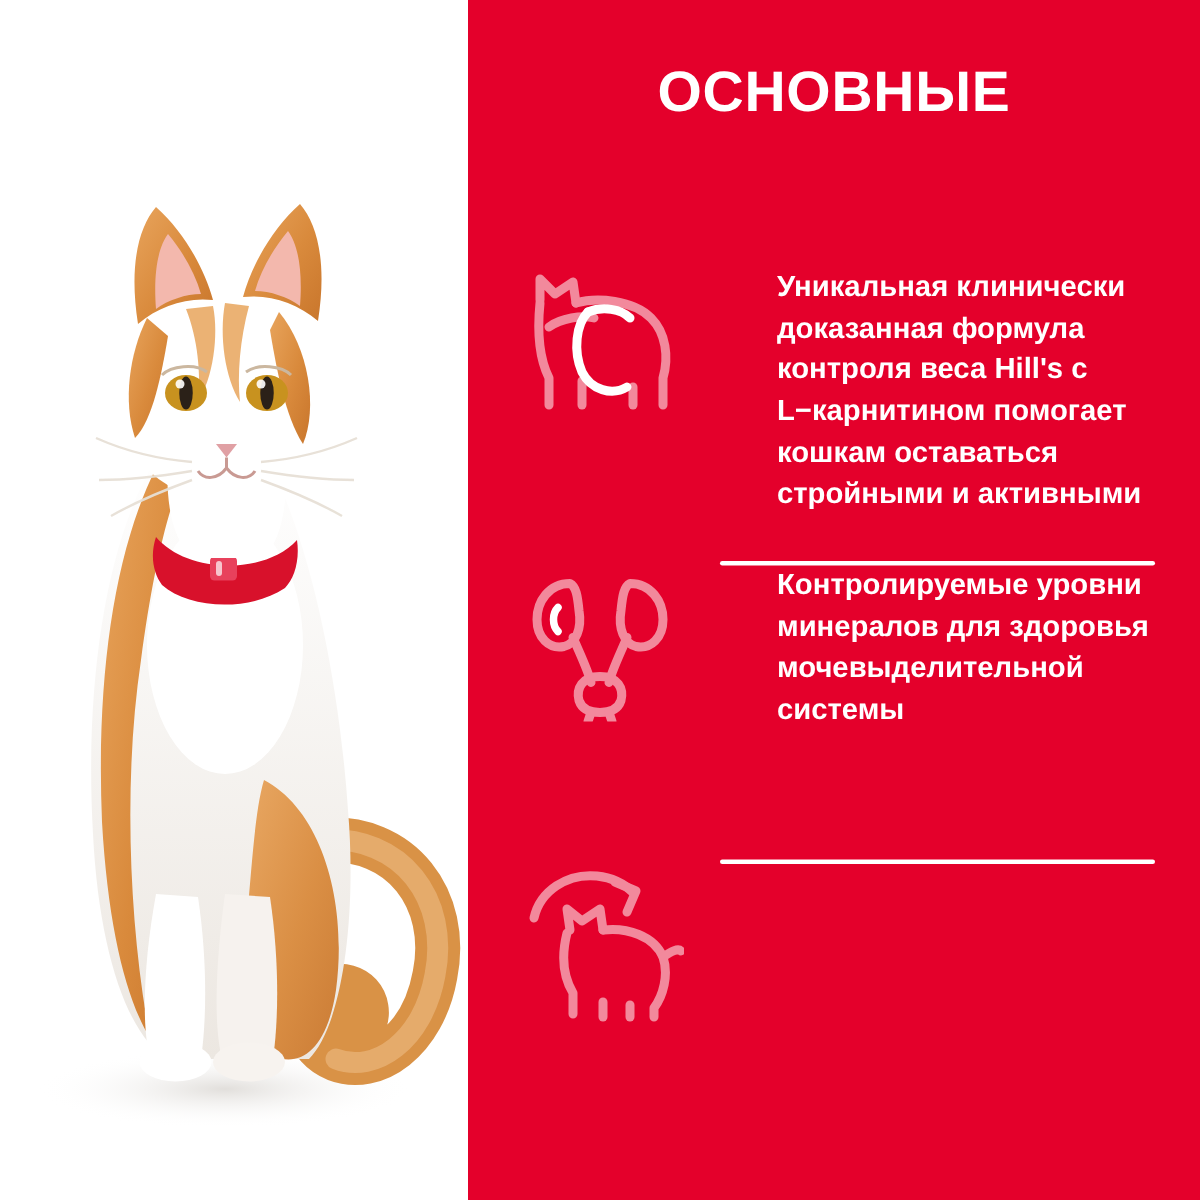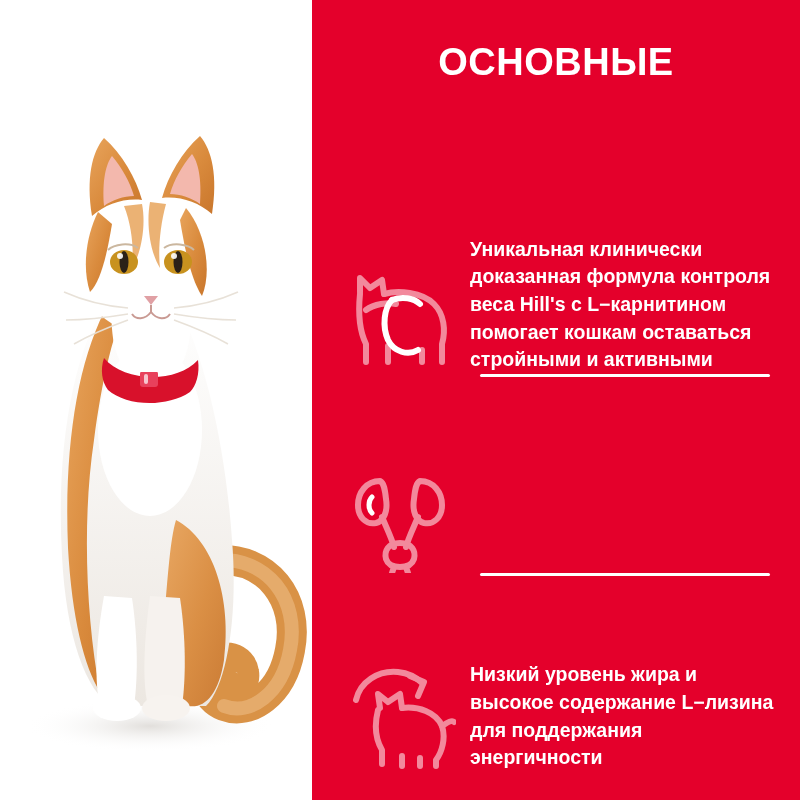--- a/index.html
+++ b/index.html
@@ -71,24 +71,25 @@
 
   .benefits {
     position: absolute;
     left: 0;
     top: 178px;
     width: 488px;
   }
 
   .benefit {
     display: flex;
-    align-items: flex-end;
+    align-items: flex-start;
     padding: 0 24px 0 22px;
     box-sizing: border-box;
     min-height: 196px;
+    gap: 48px;
   }
 
   .benefit-icon {
     width: 132px;
     flex: 0 0 132px;
     display: flex;
     align-items: center;
     justify-content: center;
   }
 
@@ -237,37 +238,37 @@
               <path d="M74 48 C68 62 64 70 62 78"></path>
               <path d="M56 74 C44 74 40 82 42 90 C44 96 50 98 56 98 C62 98 68 96 70 90 C72 82 68 74 56 74 Z"></path>
               <path d="M50 98 L48 104"></path>
               <path d="M62 98 L64 104"></path>
             </g>
             <g fill="none" stroke="#ffffff" stroke-width="5" stroke-linecap="round">
               <path d="M28 28 C24 32 24 40 28 44"></path>
             </g>
           </svg>
         </div>
+        <div class="benefit-text">Контролируемые уровни минералов для здоровья мочевыделительной системы</div>
       </div>
 
       <div class="divider"></div>
 
       <div class="benefit">
         <div class="benefit-icon">
           <svg class="icon-svg" width="112" height="108" viewBox="0 0 112 108" xmlns="http://www.w3.org/2000/svg">
             <g fill="none" stroke="#f2899c" stroke-width="6" stroke-linecap="round" stroke-linejoin="round">
               <path d="M12 36 C16 18 34 6 54 8 C64 9 72 13 78 19"></path>
               <path d="M66 12 L80 18 L74 32"></path>
               <path d="M36 44 L34 30 L44 38 M44 38 L56 30 L58 44"></path>
               <path d="M34 46 C30 62 32 76 38 86 L38 100"></path>
               <path d="M58 44 C74 42 92 48 98 62 C102 74 98 88 92 96 L92 102"></path>
               <path d="M58 92 L58 102"></path>
               <path d="M76 94 L76 102"></path>
               <path d="M98 62 C104 58 108 56 110 58"></path>
             </g>
           </svg>
         </div>
-        <div class="benefit-text">Низкий уровень жира и высокое содержание L−лизина для поддержания энергичности</div>
       </div>
 
     </div>
   </div>
 </div>
 
 </body></html>

